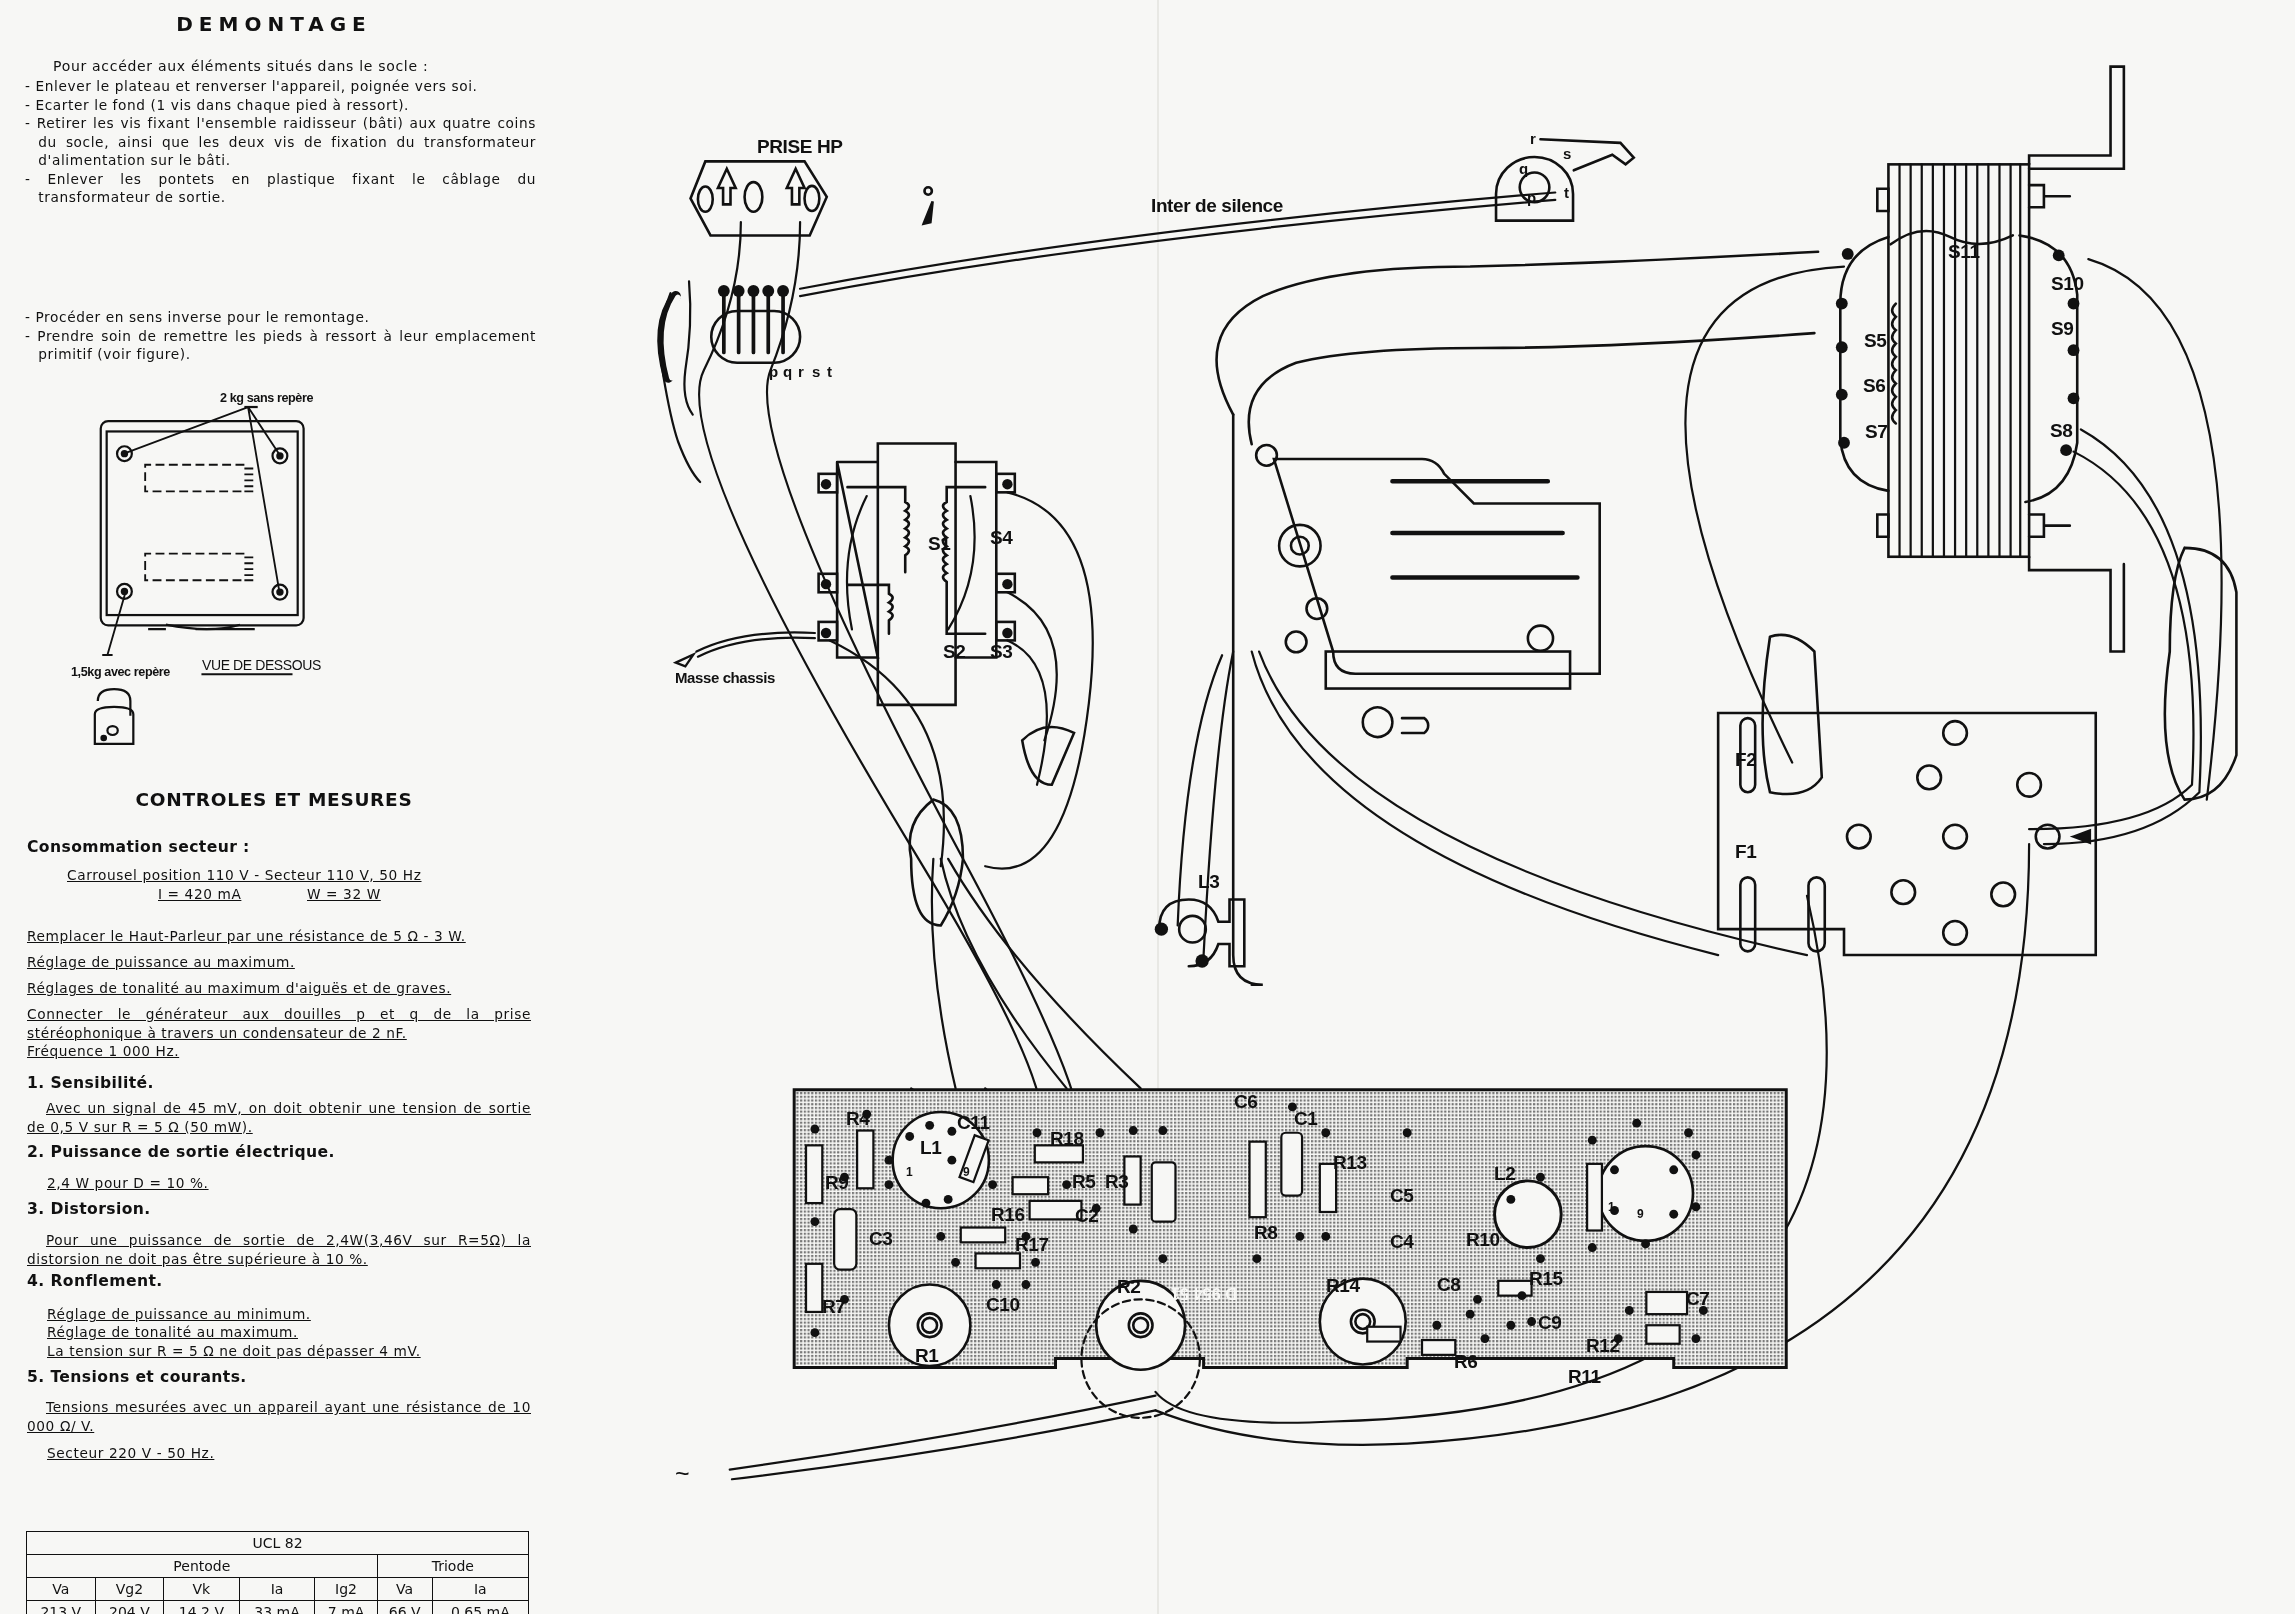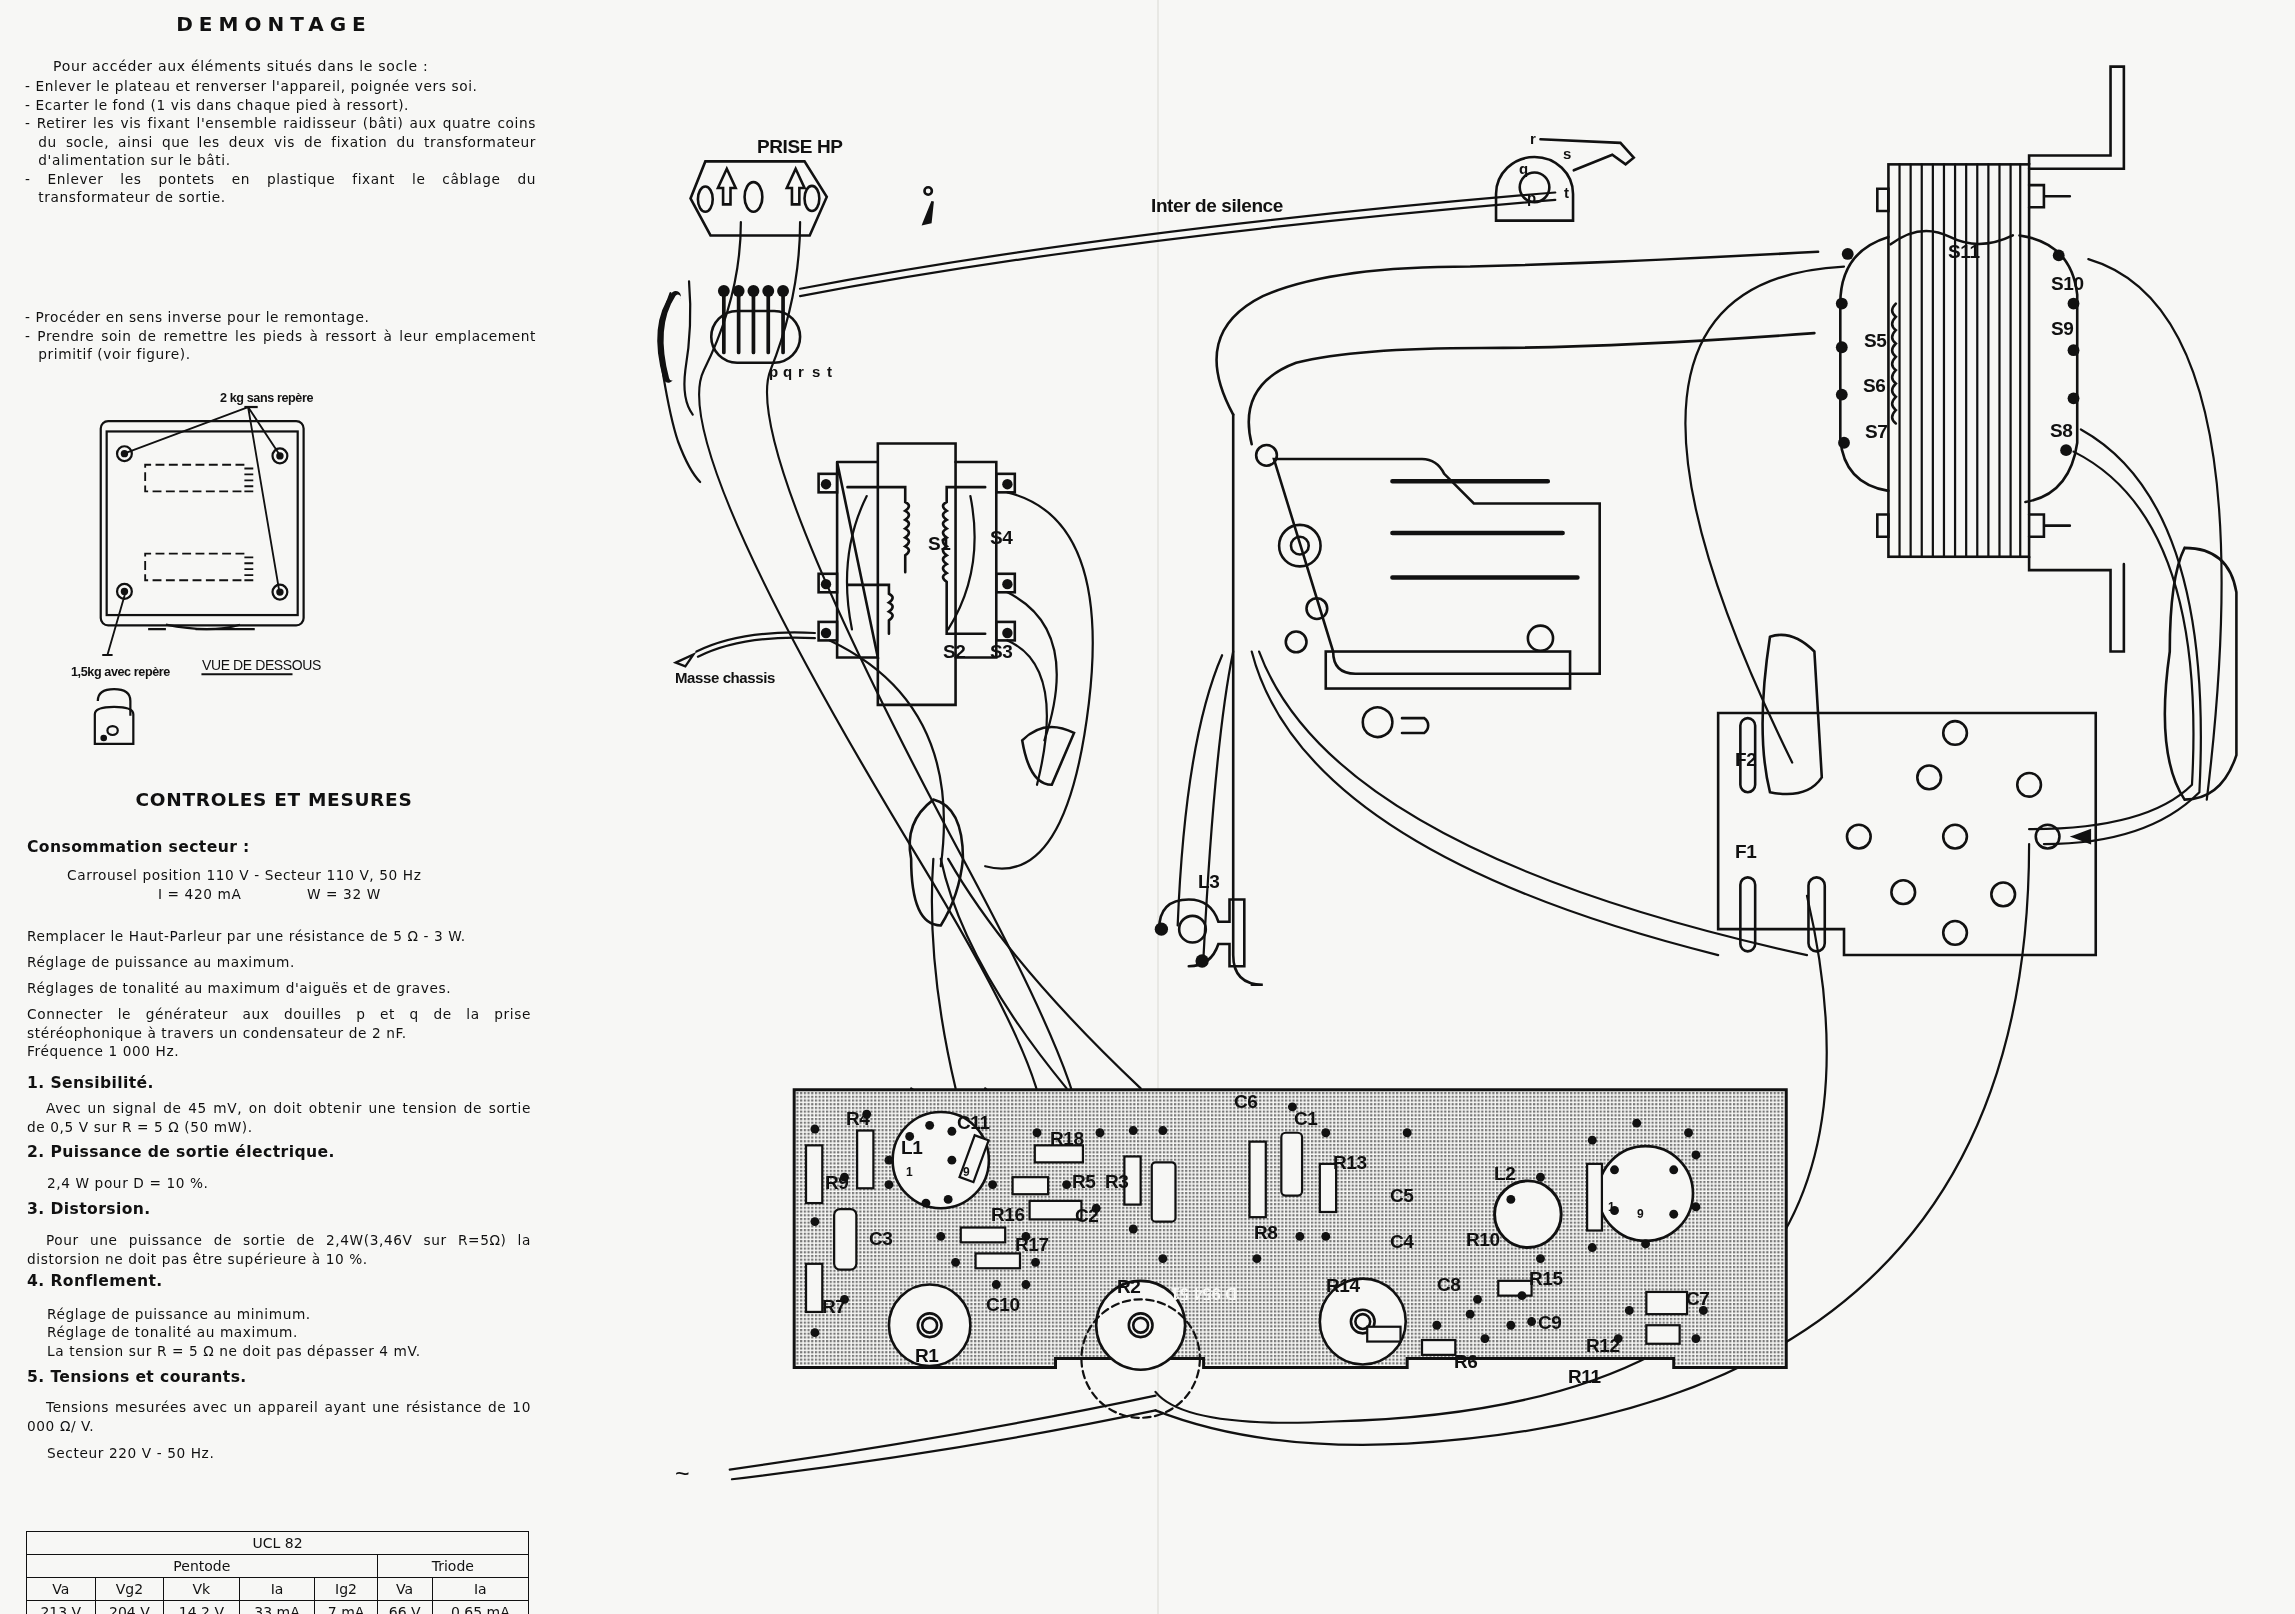--- a/index.html
+++ b/index.html
@@ -16,21 +16,21 @@
   .intro { position: absolute; left: 53px; top: 58px; font-size: 14px; letter-spacing: 0.7px; }
   .steps { position: absolute; left: 25px; top: 77px; width: 511px; font-size: 13.7px; line-height: 18.5px; letter-spacing: 0.6px; margin: 0; padding: 0; list-style: none; }
   .steps li { padding-left: 13.3px; text-indent: -13.3px; text-align: justify; }
   .steps2 { top: 308px; }
   .fig { position: absolute; left: 0; top: 370px; width: 548px; height: 385px; }
   .fig-label { position: absolute; font-weight: bold; font-size: 12.6px; letter-spacing: -0.4px; font-family: "Liberation Sans", sans-serif; }
   .title-controles {
     position: absolute; left: 0; width: 548px; top: 789px; text-align: center;
     font-weight: bold; font-size: 18.5px; letter-spacing: 0.7px;
   }
-  .p { position: absolute; font-size: 13.7px; letter-spacing: 0.6px; line-height: 18.5px; margin: 0; }
+  .p { position: absolute; font-size: 13.7px; letter-spacing: 0.6px; line-height: 18.5px; margin: 0; text-decoration: underline; }
   .h { position: absolute; font-size: 15.6px; font-weight: bold; letter-spacing: 0.4px; margin: 0; }
   table.ucl {
     position: absolute; left: 26px; top: 1531px; width: 503px; border-collapse: collapse;
     font-size: 14px; text-align: center;
   }
   table.ucl td { border: 1.9px solid #111; height: 22px; padding: 0 1.5px; }
   .diagram { position: absolute; left: 548px; top: 0; width: 1748px; height: 1614px; }
   .dlabel { position: absolute; font-family: "Liberation Sans", sans-serif; font-size: 19px; font-weight: bold; color: #111; letter-spacing: -0.4px; }
   .dlabel.sm { font-size: 15px; }
   .fold { position: absolute; left: 1157px; top: 0; width: 1.5px; height: 1614px; background: #e8e8e4; }
@@ -455,21 +455,21 @@
   <div class="dlabel" style="left:1503px; top:273px">S10</div>
   <div class="dlabel" style="left:1400px; top:241px">S11</div>
 
   <div class="dlabel" style="left:650px; top:871px">L3</div>
   <div class="dlabel" style="left:1187px; top:841px">F1</div>
   <div class="dlabel" style="left:1187px; top:749px">F2</div>
   <div class="dlabel" style="left:127px; top:1459px; font-size:25px; font-weight:normal">~</div>
 
   <div class="dlabel" style="left:277px; top:1172px">R9</div>
   <div class="dlabel" style="left:298px; top:1108px">R4</div>
-  <div class="dlabel" style="left:353px; top:1137px">L1</div>
+  <div class="dlabel" style="left:372px; top:1137px">L1</div>
   <div class="dlabel" style="left:409px; top:1112px">C11</div>
   <div class="dlabel" style="left:502px; top:1128px">R18</div>
   <div class="dlabel" style="left:524px; top:1171px">R5</div>
   <div class="dlabel" style="left:557px; top:1171px">R3</div>
   <div class="dlabel" style="left:686px; top:1091px">C6</div>
   <div class="dlabel" style="left:706px; top:1222px">R8</div>
   <div class="dlabel" style="left:746px; top:1108px">C1</div>
   <div class="dlabel" style="left:785px; top:1152px">R13</div>
   <div class="dlabel" style="left:842px; top:1185px">C5</div>
   <div class="dlabel" style="left:842px; top:1231px">C4</div>

